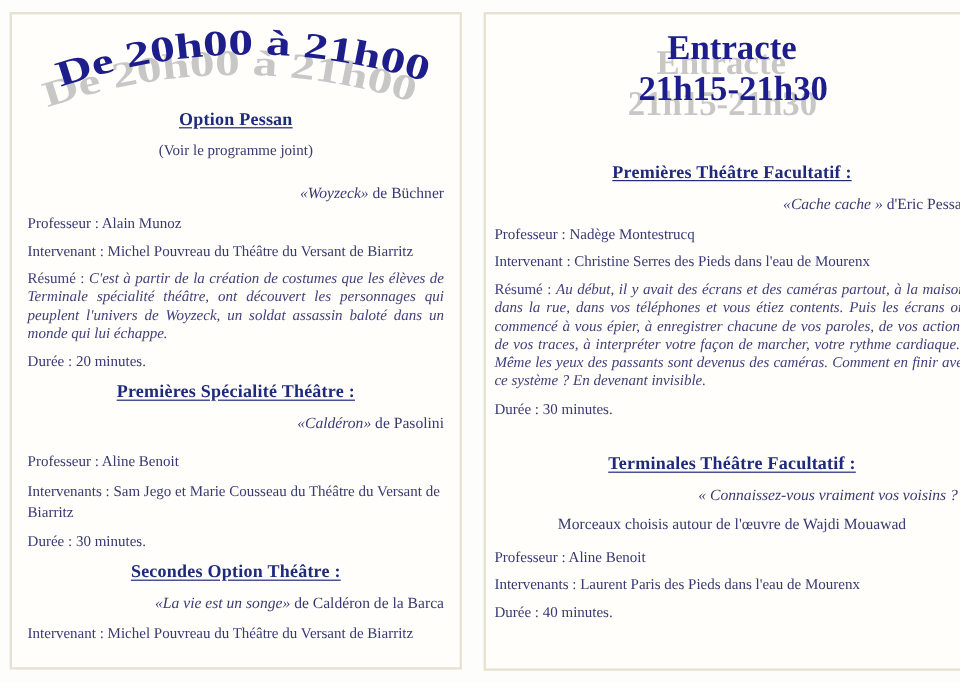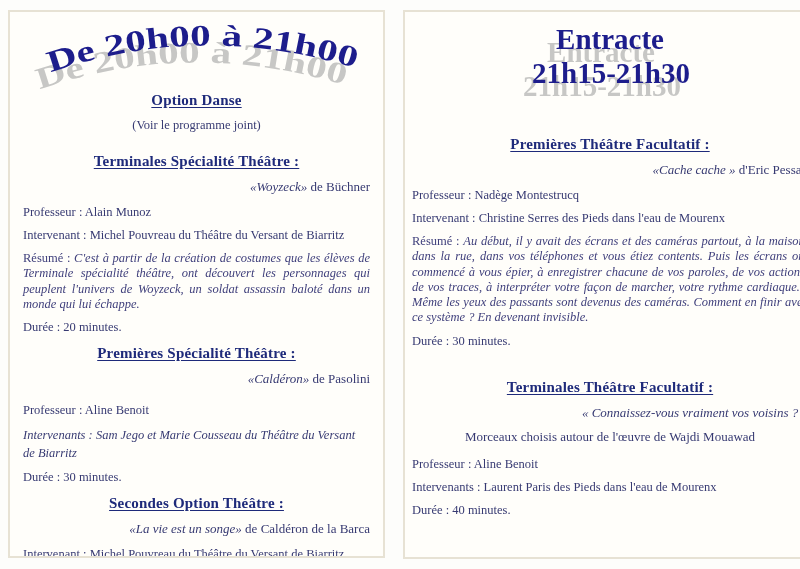--- a/index.html
+++ b/index.html
@@ -22,21 +22,21 @@
     text-decoration:underline;text-underline-offset:2px;
     margin:0 0 9px 0;letter-spacing:.2px;
   }
   .note{ text-align:center;font-size:12.5px;color:#373a72;margin:0 0 4px 0;}
   .work{ text-align:right;font-size:13px;color:#373a72;margin:0 0 10px 0;}
   .work .q{font-style:italic;}
   .work2{ text-align:center;font-size:13px;color:#373a72;margin:-2px 0 12px 0;}
   .iline{
     font-size:12.5px;color:#373a72;margin:0 0 8px 0;white-space:nowrap;
   }
-  .iline.wrap{white-space:normal;line-height:1.45;font-style:italic;}
+  .iline.wrap{white-space:normal;line-height:1.45;}
   .resume{
     font-size:12.5px;color:#40407c;text-align:justify;line-height:1.22;
     margin:0 0 8px 0;
   }
   .resume .lbl{font-style:normal;}
   .resume .txt{font-style:italic;}
   .duree{font-size:12.5px;color:#373a72;margin:0 0 10px 0;}
   .sec{margin-top:10px;}
   .sec.first{margin-top:2px;}
   .gap-lg{margin-top:20px;}
@@ -52,26 +52,25 @@
     </defs>
     <text font-family="Liberation Serif, DejaVu Serif, serif" font-size="30" font-weight="bold" fill="#c7c7c5" transform="translate(-11,17)">
       <textPath href="#arcL" startOffset="10" textLength="310" lengthAdjust="spacingAndGlyphs">De 20h00 à 21h00</textPath>
     </text>
     <text font-family="Liberation Serif, DejaVu Serif, serif" font-size="30" font-weight="bold" fill="#1d1d8c">
       <textPath href="#arcL" startOffset="10" textLength="310" lengthAdjust="spacingAndGlyphs">De 20h00 à 21h00</textPath>
     </text>
   </svg>
 
   <div class="sec first">
-    <p class="heading">Option Danse</p>
+    <p class="heading">Option Pessan</p>
     <p class="note">(Voir le programme joint)</p>
   </div>
 
   <div class="sec gap-lg">
-    <p class="heading">Terminales Spécialité Théâtre :</p>
     <p class="work"><span class="q">«Woyzeck»</span><span> de Büchner</span></p>
     <p class="iline">Professeur : Alain Munoz</p>
     <p class="iline">Intervenant : Michel Pouvreau du Théâtre du Versant de Biarritz</p>
     <p class="resume"><span class="lbl">Résumé : </span><span class="txt">C'est à partir de la création de costumes que les élèves de Terminale spécialité théâtre, ont découvert les personnages qui peuplent l'univers de Woyzeck, un soldat assassin baloté dans un monde qui lui échappe.</span></p>
     <p class="duree">Durée : 20 minutes.</p>
   </div>
 
   <div class="sec">
     <p class="heading">Premières Spécialité Théâtre :</p>
     <p class="work" style="margin-bottom:16px"><span class="q">«Caldéron»</span><span> de Pasolini</span></p>

